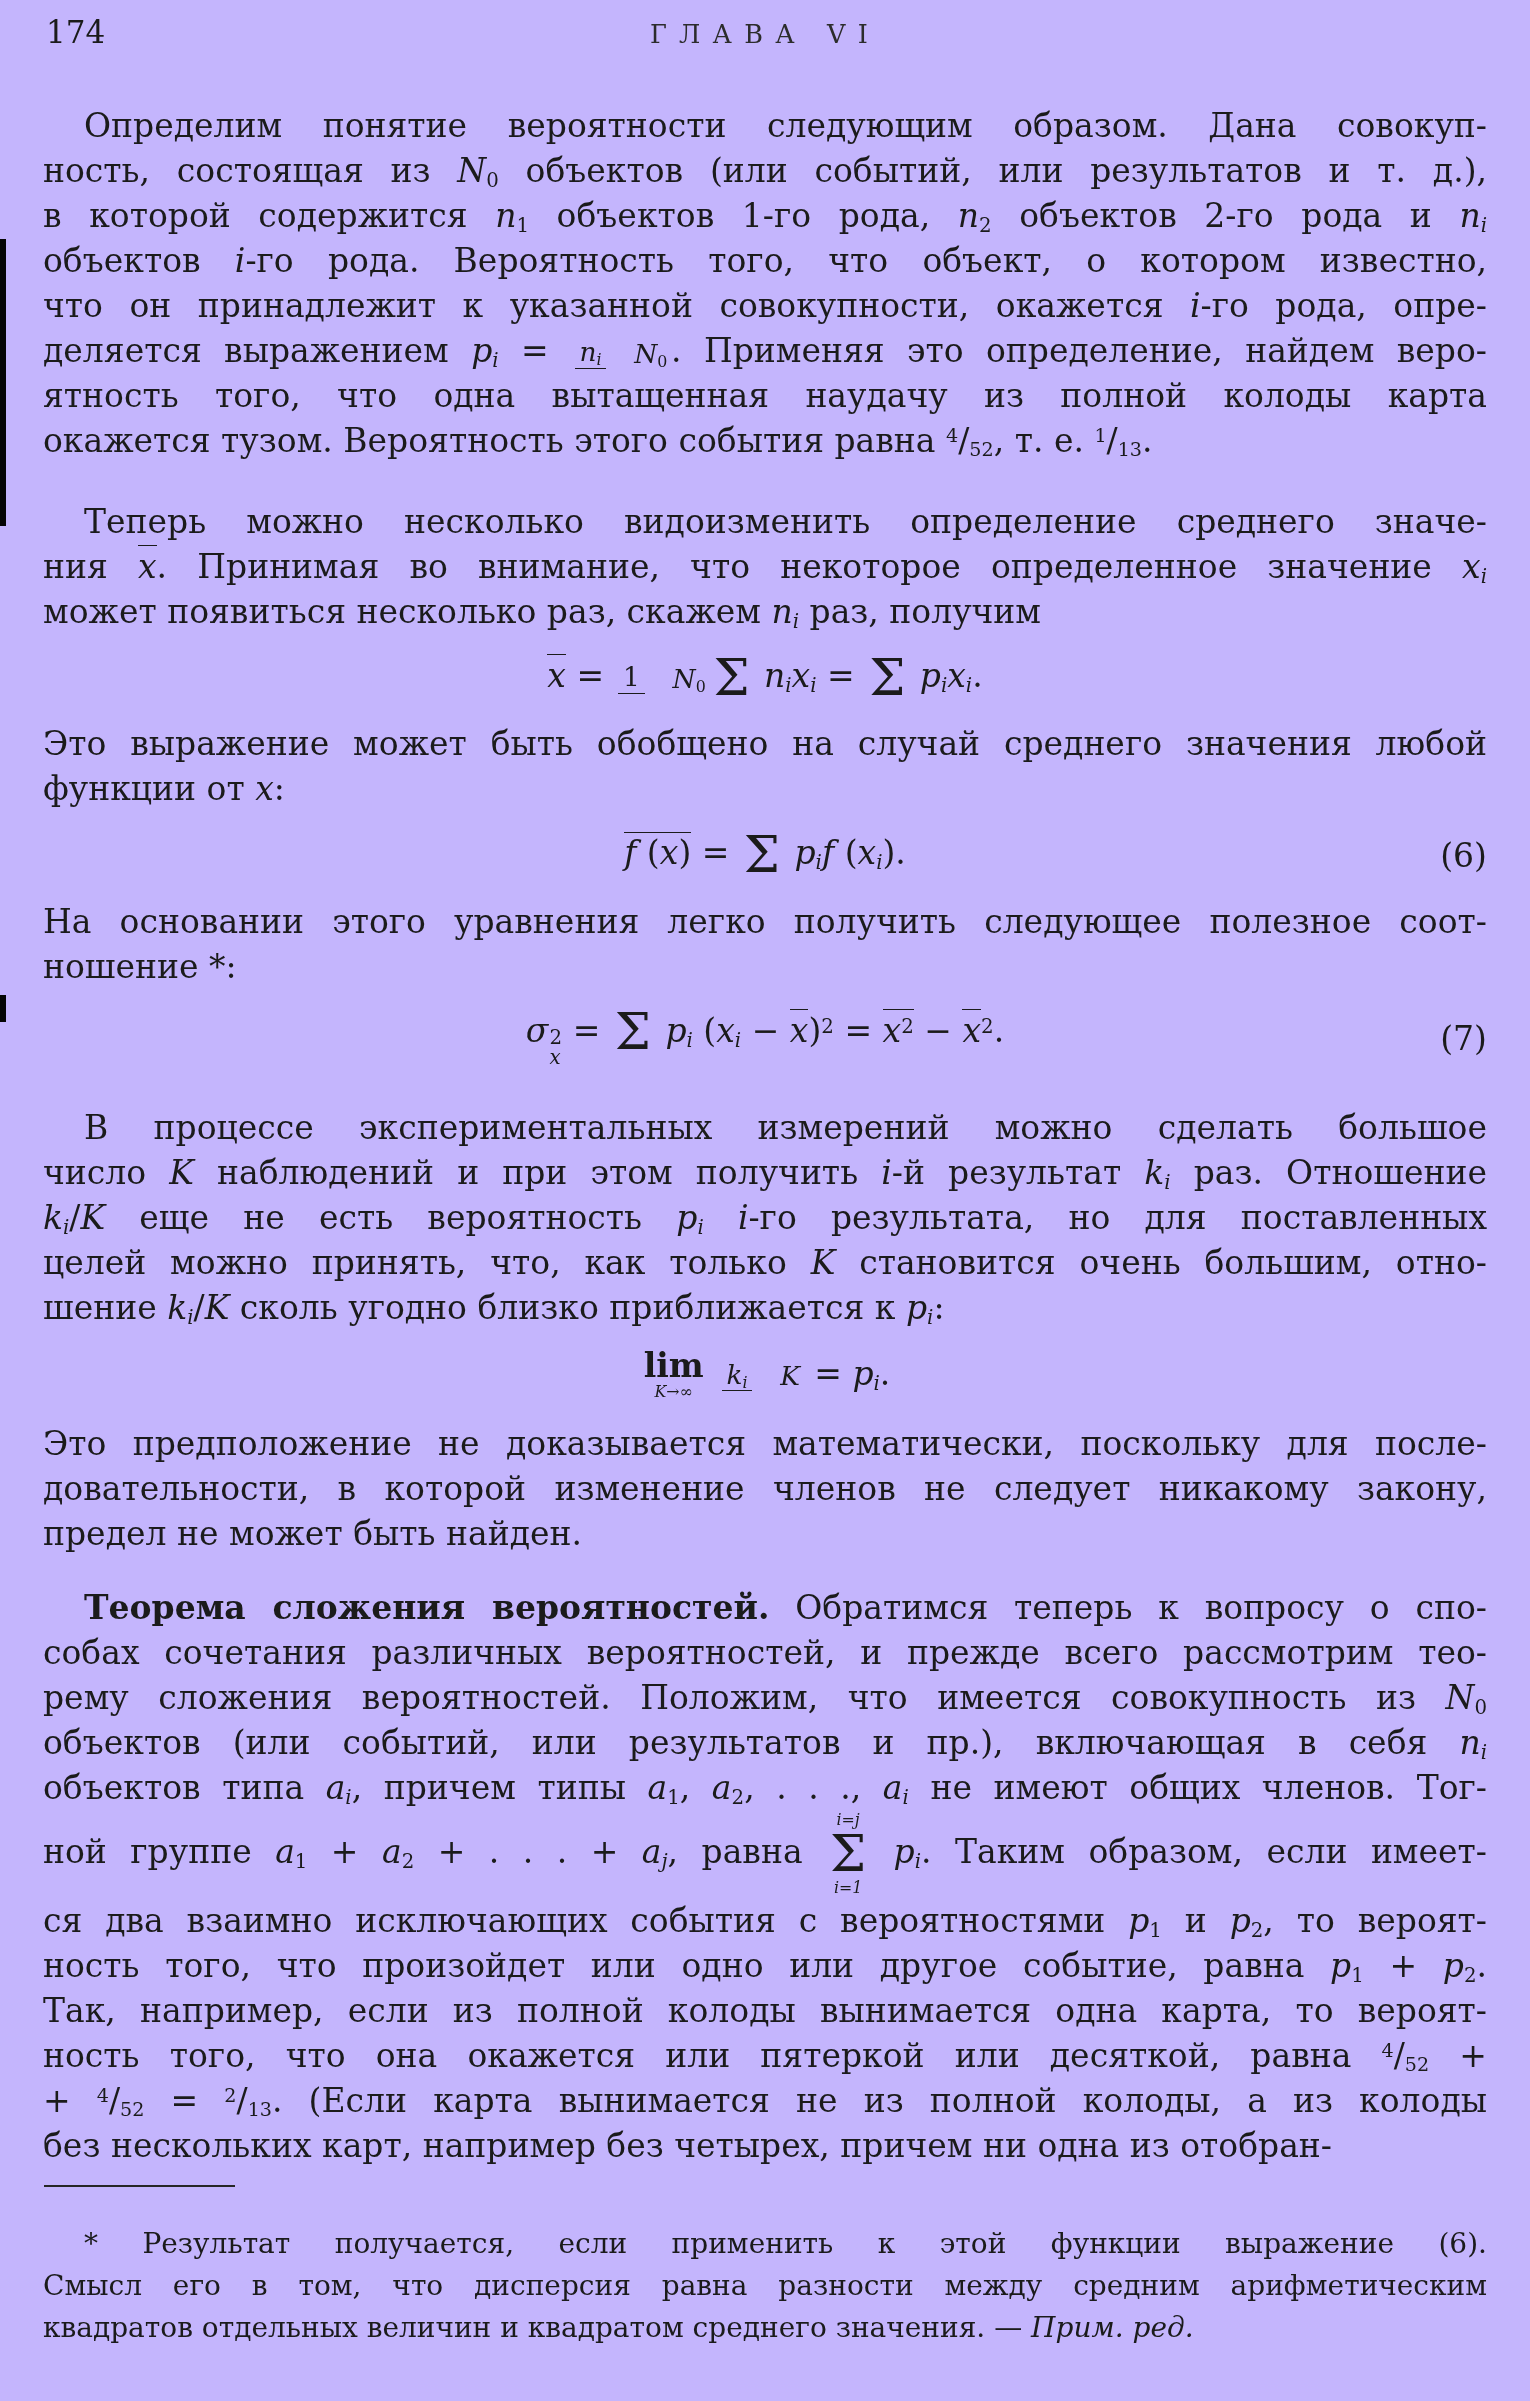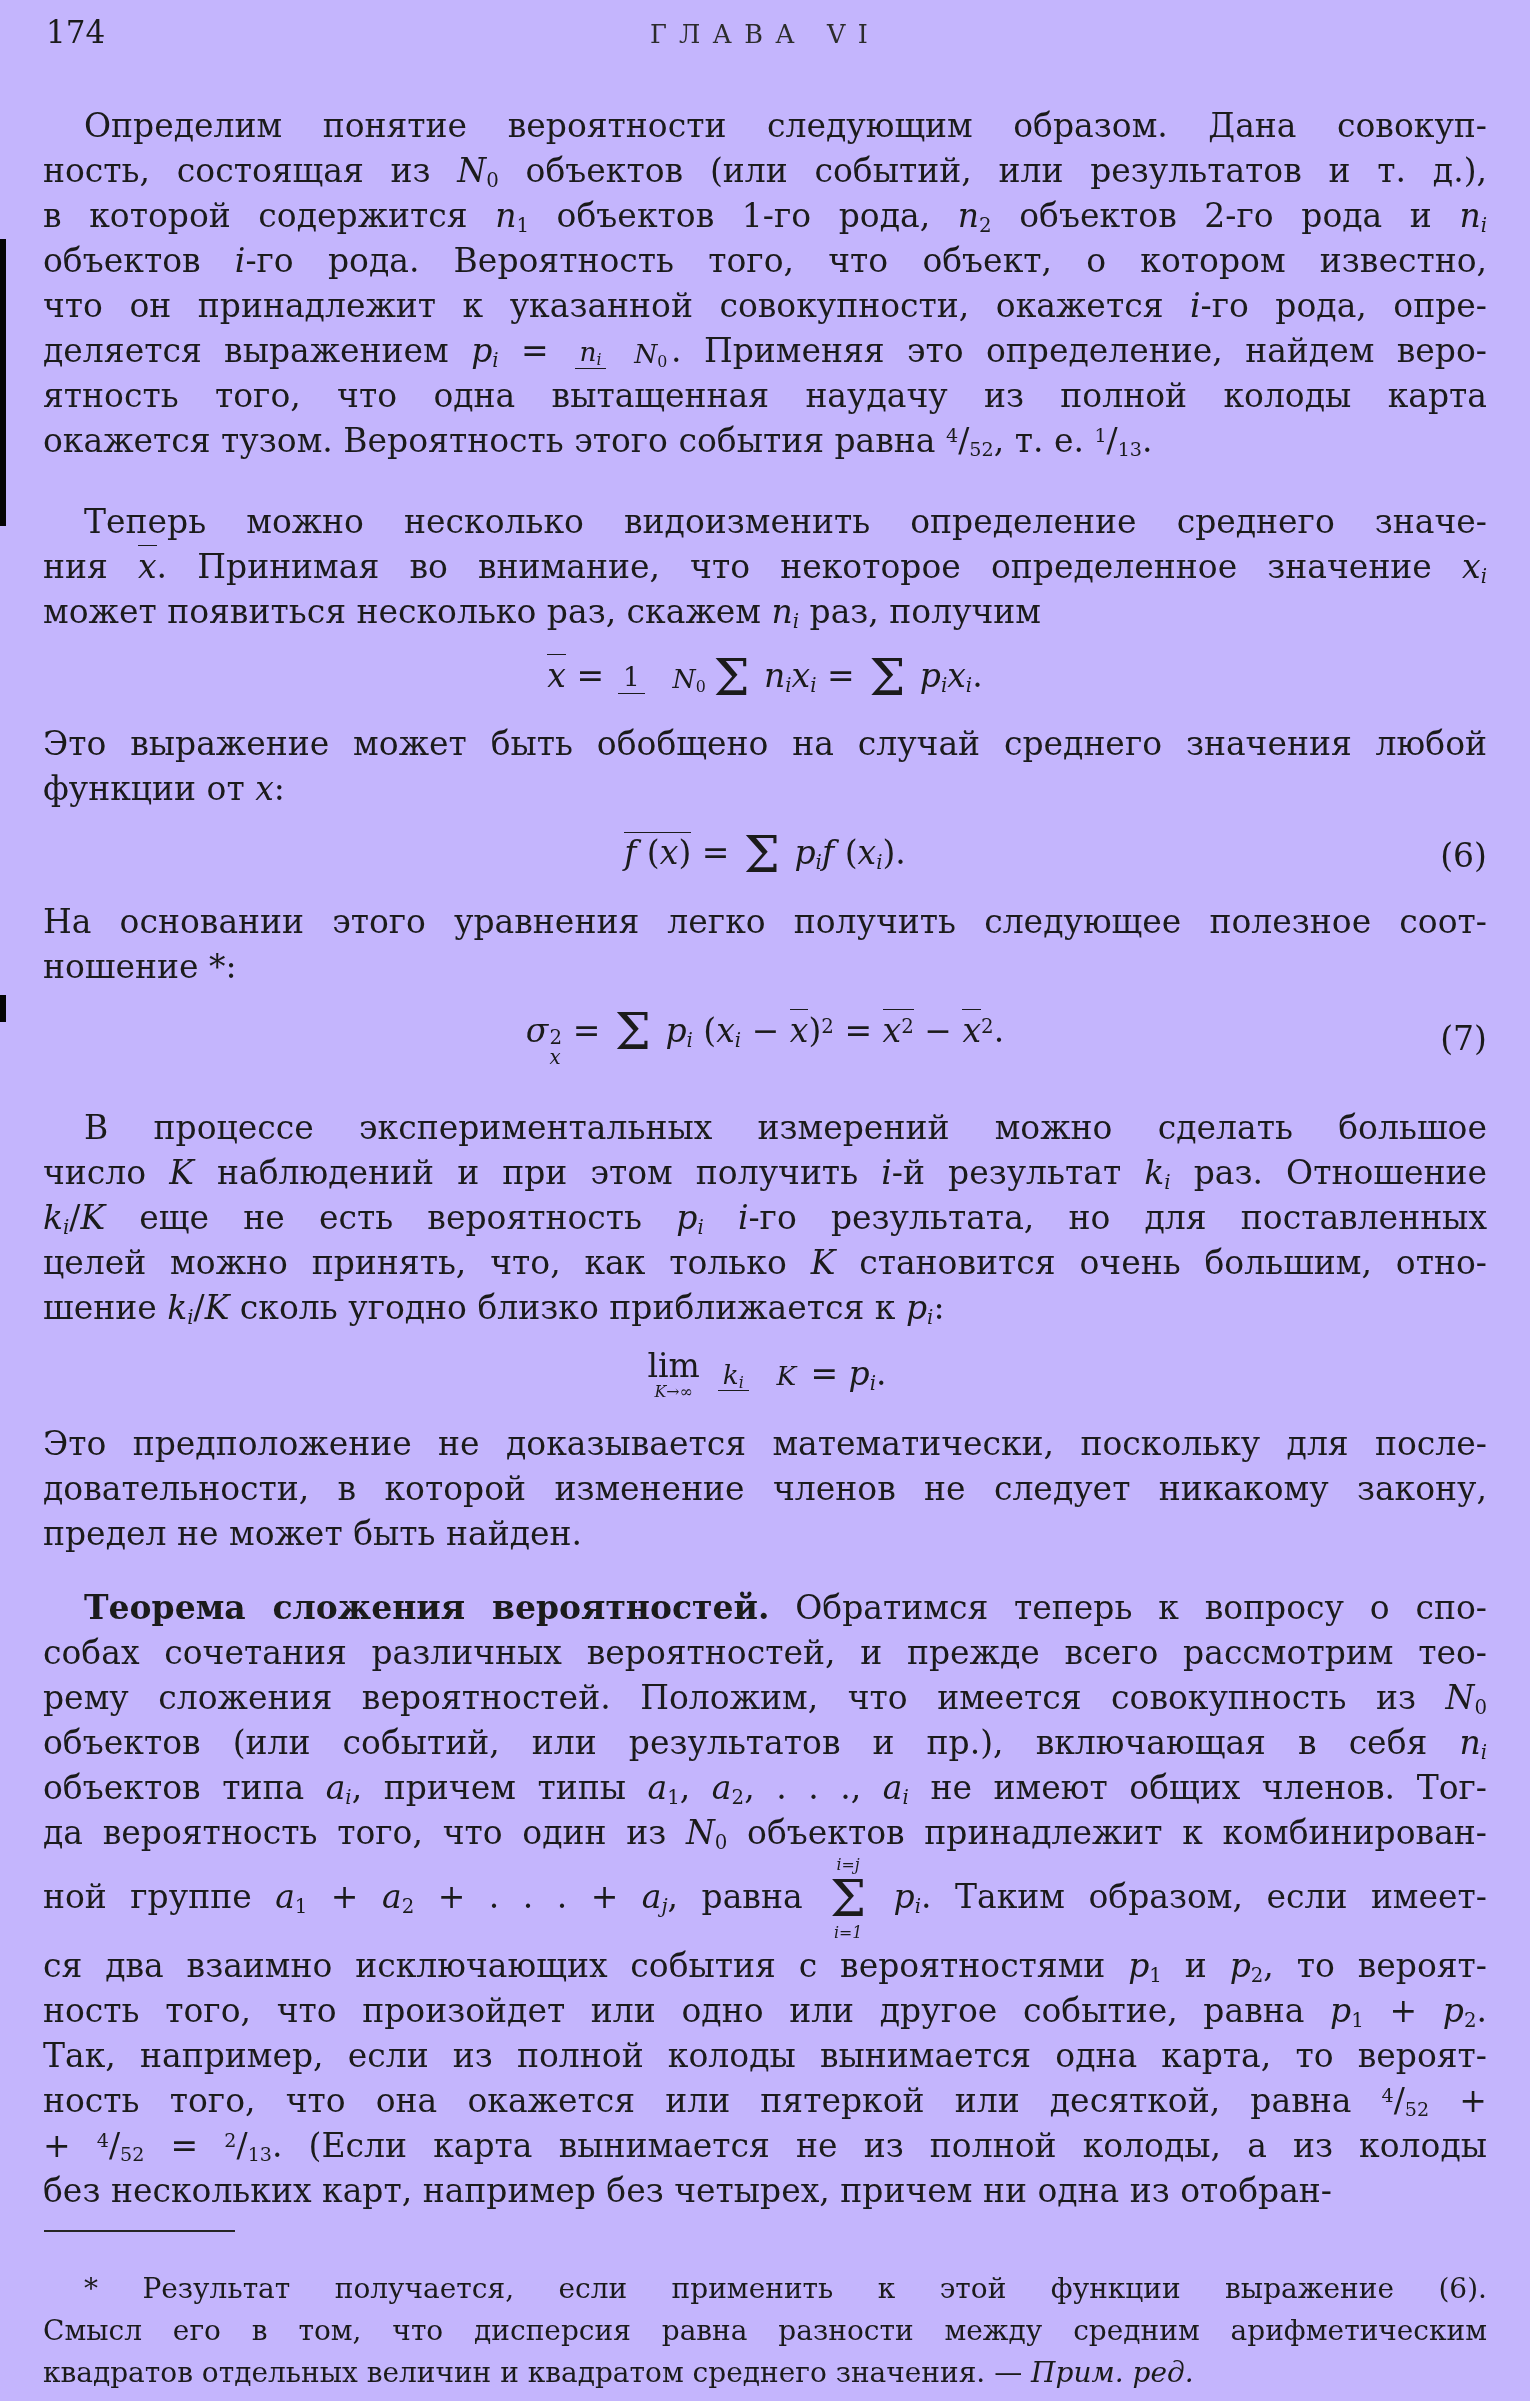--- a/index.html
+++ b/index.html
@@ -23,21 +23,21 @@
   .tf sup{font-size:0.58em;line-height:0;vertical-align:0.5em;}
   .tf sub{font-size:0.58em;line-height:0;vertical-align:-0.22em;}
   .frac{display:inline-flex;align-items:center;vertical-align:middle;
         font-size:0.80em;line-height:1.12;margin:0 0.14em;text-indent:0;}
   .fnum{border-bottom:1.9px solid currentColor;padding:0 0.18em 0.05em;}
   .fden{padding-top:0.05em;margin-left:28px;}
   .ovl{display:inline-block;border-top:1.9px solid currentColor;padding-top:0.08em;line-height:1.1;}
   .bigop{display:inline-flex;flex-direction:column;align-items:center;vertical-align:middle;
          line-height:1;margin:0 0.12em;text-indent:0;}
   .bigop .sig{font-size:1.55em;line-height:0.95;}
-  .bigop .limw{line-height:1;}
+  .bigop .limw{line-height:1;font-weight:bold;}
   .bigop .lm{font-size:0.48em;font-style:italic;line-height:1.25;}
   .ss{display:inline-flex;flex-direction:column;align-items:flex-start;vertical-align:-0.1em;
       font-size:0.60em;line-height:1.05;margin-left:0.06em;}
   .formula{position:relative;text-align:center;margin:19px 0;}
   .formula .eqtag{position:absolute;right:0;top:50%;transform:translateY(-50%);}
   .footnote{font-size:28px;line-height:42px;margin-top:16.6px;}
   .fnrule{width:191px;border-top:2.6px solid #262626;margin:0 0 11.5px 1.3px;}
   .artifact{position:absolute;left:0;width:5.7px;background:#050505;}
 </style>
 </head>
@@ -100,21 +100,20 @@
               <span class="fden"><span class="i">K</span></span>
             </span><span> = </span><span class="i">p</span><sub class="sb i">i</sub><span>.</span></span></div>
         <div class="line jst"><span>Это предположение не доказывается математически, поскольку для после-</span></div>
         <div class="line jst"><span>довательности, в которой изменение членов не следует никакому закону,</span></div>
         <div class="line"><span>предел не может быть найден.</span></div>
         <div class="line jst ind gap"><span class="b">Теорема сложения вероятностей.</span><span> Обратимся теперь к вопросу о спо-</span></div>
         <div class="line jst"><span>собах сочетания различных вероятностей, и прежде всего рассмотрим тео-</span></div>
         <div class="line jst"><span>рему сложения вероятностей. Положим, что имеется совокупность из </span><span class="i">N</span><sub class="sb">0</sub></div>
         <div class="line jst"><span>объектов (или событий, или результатов и пр.), включающая в себя </span><span class="i">n</span><sub class="sb i">i</sub></div>
         <div class="line jst"><span>объектов типа </span><span class="i">a</span><sub class="sb i">i</sub><span>, причем типы </span><span class="i">a</span><sub class="sb">1</sub><span>, </span><span class="i">a</span><sub class="sb">2</sub><span>, . . ., </span><span class="i">a</span><sub class="sb i">i</sub><span> не имеют общих членов. Тог-</span></div>
-        <div class="line jst"><span>да вероятность того, что один из </span><span class="i">N</span><sub class="sb">0</sub><span> объектов принадлежит к комбинирован-</span></div>
         <div class="line jst"><span>ной группе </span><span class="i">a</span><sub class="sb">1</sub><span> + </span><span class="i">a</span><sub class="sb">2</sub><span> + . . . + </span><span class="i">a</span><sub class="sb i">j</sub><span>, равна </span><span class="bigop">
             <span class="lm">i=j</span>
             <span class="sig">Σ</span>
             <span class="lm">i=1</span>
           </span><span class="i"> p</span><sub class="sb i">i</sub><span>. Таким образом, если имеет-</span></div>
         <div class="line jst"><span>ся два взаимно исключающих события с вероятностями </span><span class="i">p</span><sub class="sb">1</sub><span> и </span><span class="i">p</span><sub class="sb">2</sub><span>, то вероят-</span></div>
         <div class="line jst"><span>ность того, что произойдет или одно или другое событие, равна </span><span class="i">p</span><sub class="sb">1</sub><span> + </span><span class="i">p</span><sub class="sb">2</sub><span>.</span></div>
         <div class="line jst"><span>Так, например, если из полной колоды вынимается одна карта, то вероят-</span></div>
         <div class="line jst"><span>ность того, что она окажется или пятеркой или десяткой, равна </span><span class="tf"><sup>4</sup>/<sub>52</sub></span><span> +</span></div>
         <div class="line jst"><span>+ </span><span class="tf"><sup>4</sup>/<sub>52</sub></span><span> = </span><span class="tf"><sup>2</sup>/<sub>13</sub></span><span>. (Если карта вынимается не из полной колоды, а из колоды</span></div>

